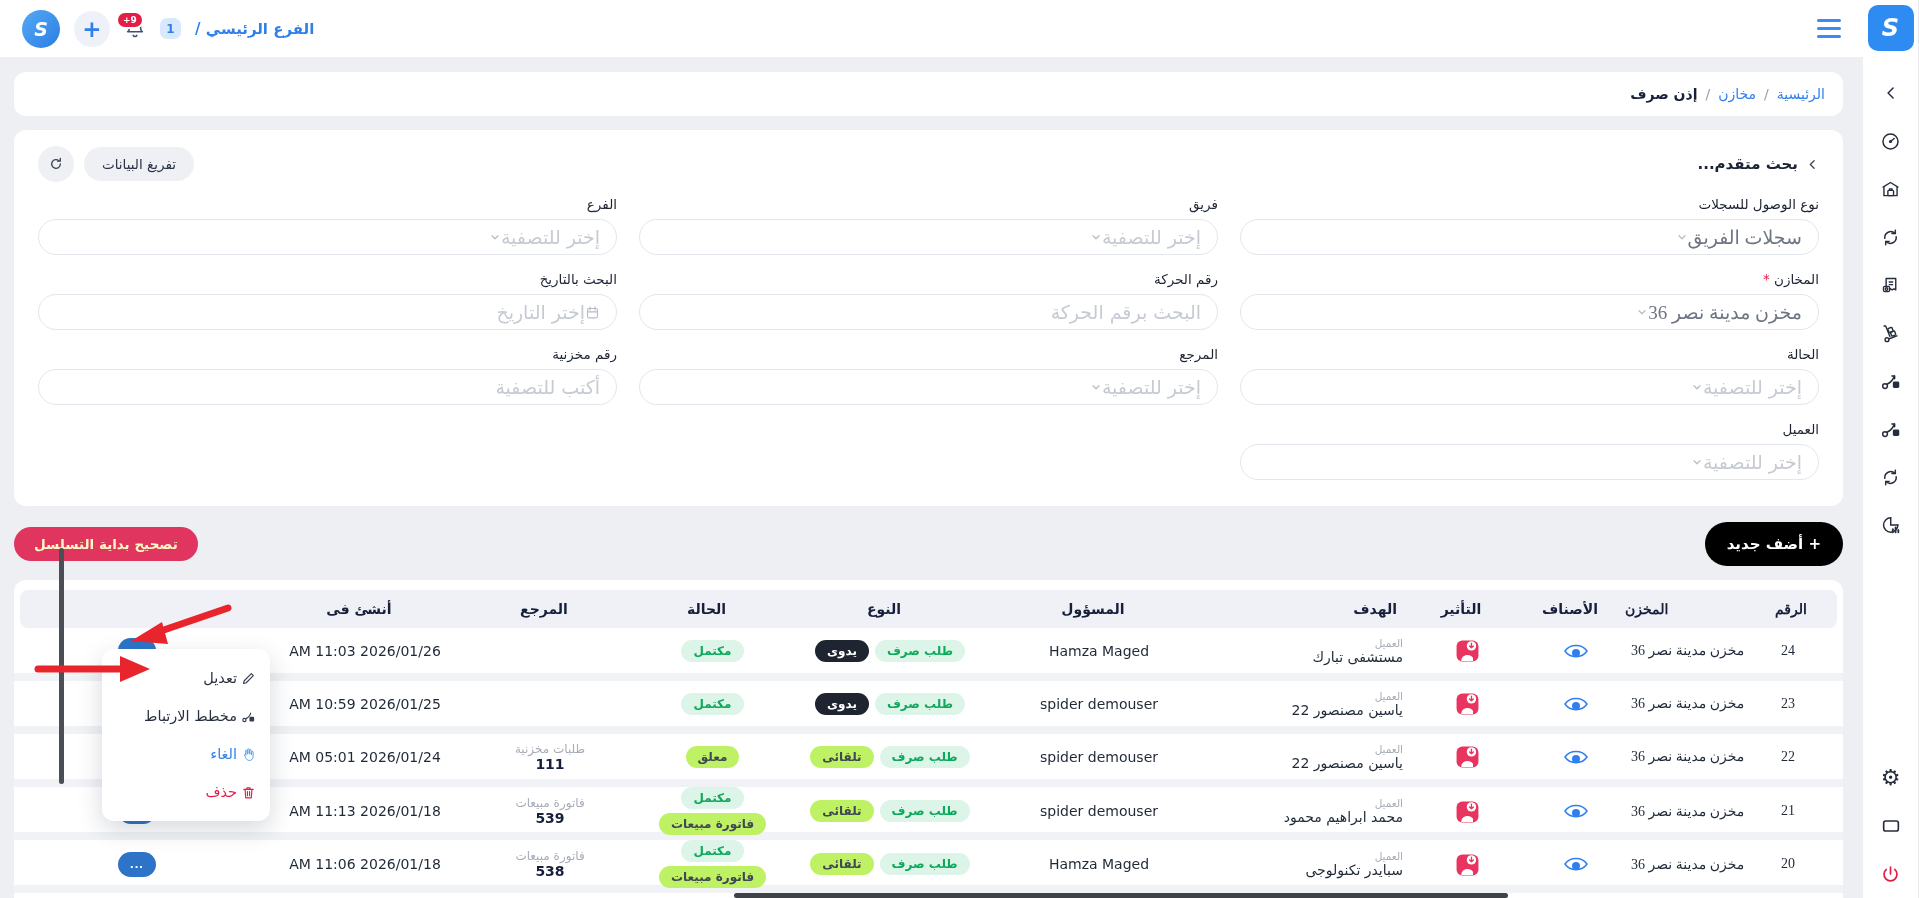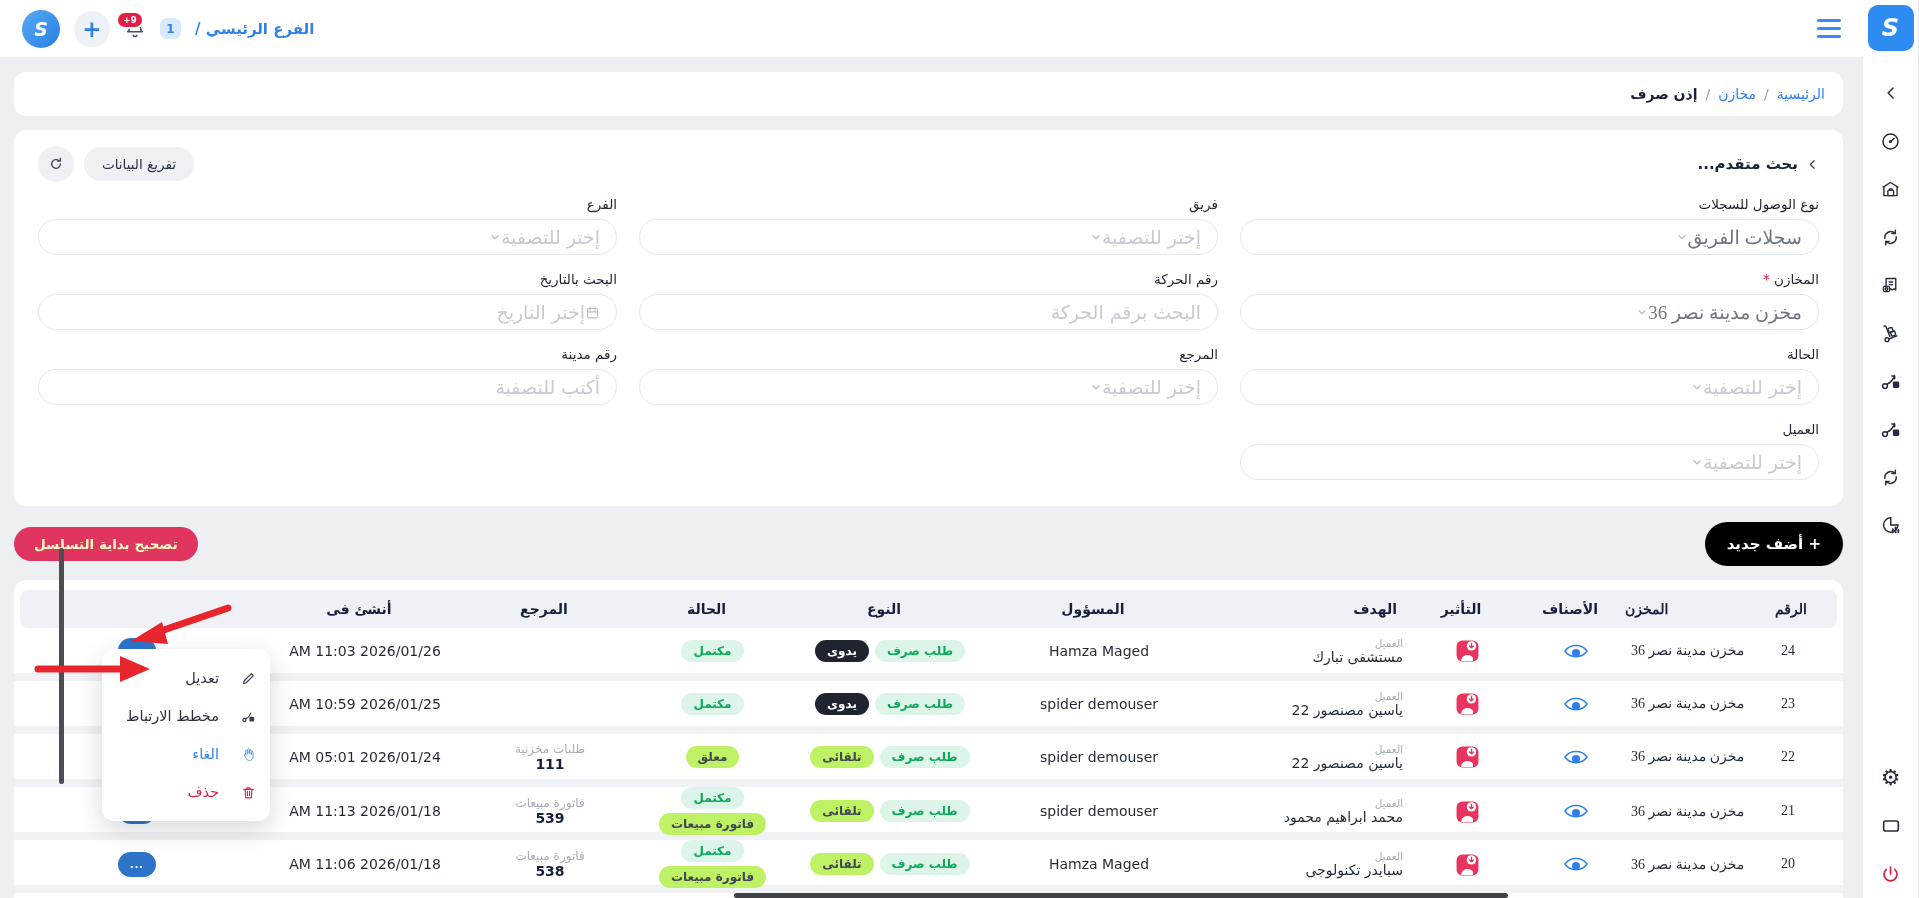--- a/index.html
+++ b/index.html
@@ -75,21 +75,21 @@
   .badge { display:inline-block; border-radius:999px; padding:4px 12px; font-size:12px; font-weight:bold; white-space:nowrap; }
   .badge.green { background:#dcf5e8; color:#0fa95c; }
   .badge.dark  { background:#1e2430; color:#fff; }
   .badge.gray  { background:#bef264; color:#3f4654; }
   .badge-row { display:flex; gap:6px; justify-content:center; align-items:center; }
   .badge-col { display:flex; flex-direction:column; gap:4px; align-items:center; }
   .dots-btn { background:#2d74c9; color:#fff; border:none; border-radius:999px; width:38px; height:25px; font-size:13px; font-weight:bold; letter-spacing:1px; cursor:pointer; line-height:10px; }
 
   
   .ctx-menu { position:absolute; left:102px; top:649px; width:168px; background:#fff; border-radius:12px; box-shadow:0 8px 24px rgba(30,40,60,.18); padding:10px 14px; z-index:40; }
-  .ctx-item { display:flex; align-items:center; gap:22px; height:38px; font-size:14.5px; cursor:pointer; justify-content:flex-start; }
+  .ctx-item { display:flex; align-items:center; gap:4px; height:38px; font-size:14.5px; cursor:pointer; justify-content:flex-start; }
   .ctx-item .lbl { white-space:nowrap; }
   .ctx-dark { color:#29303f; }
   .ctx-blue { color:#2f80ed; }
   .ctx-red  { color:#e11d48; }
 
   
   .arrows { position:absolute; inset:0; pointer-events:none; z-index:60; }
   .vscroll { position:absolute; left:59px; top:548px; width:5px; height:236px; background:#4b4f55; border-radius:3px; z-index:50; }
   .hscroll { position:absolute; left:734px; top:893px; width:774px; height:5px; background:#3f4247; border-radius:3px; z-index:50; }
 </style>
@@ -312,21 +312,21 @@
             <div class="field">
               <label>المرجع </label>
               <div class="fbox">
                 <span class="ph">إختر للتصفية</span>
                 <svg id="tpl-chevdown-icon" width="12" height="12" viewBox="0 0 24 24" fill="none" stroke="#b6bcc6" stroke-width="2.4" stroke-linecap="round" stroke-linejoin="round">
                   <path d="M6 9.5l6 6 6-6"></path>
                 </svg>
               </div>
             </div>
             <div class="field">
-              <label>رقم مدينة </label>
+              <label>رقم مخزنية </label>
               <div class="fbox">
                 <span class="ph">أكتب للتصفية</span>
               </div>
             </div>
             <div class="field">
               <label>العميل </label>
               <div class="fbox">
                 <span class="ph">إختر للتصفية</span>
                 <svg id="tpl-chevdown-icon" width="12" height="12" viewBox="0 0 24 24" fill="none" stroke="#b6bcc6" stroke-width="2.4" stroke-linecap="round" stroke-linejoin="round">
                   <path d="M6 9.5l6 6 6-6"></path>

